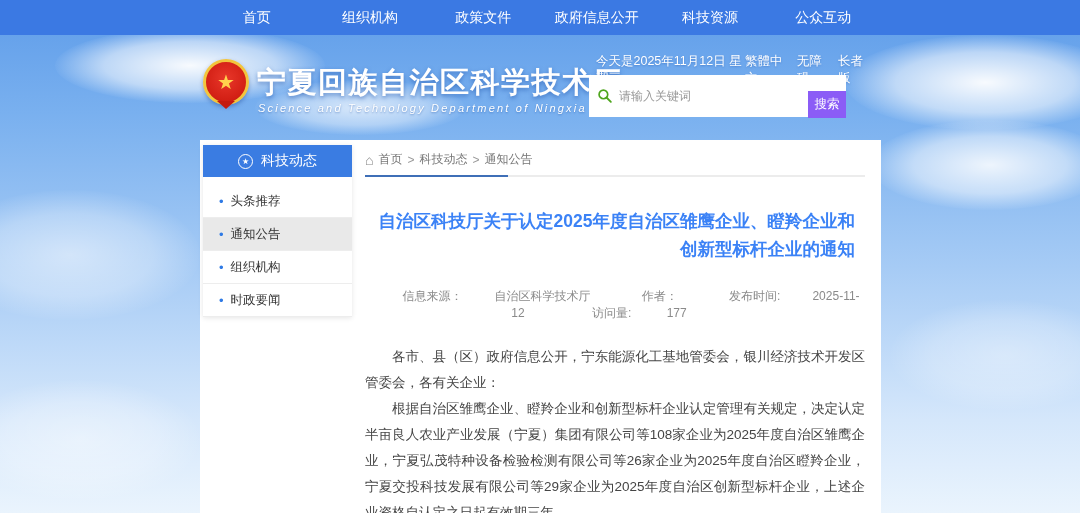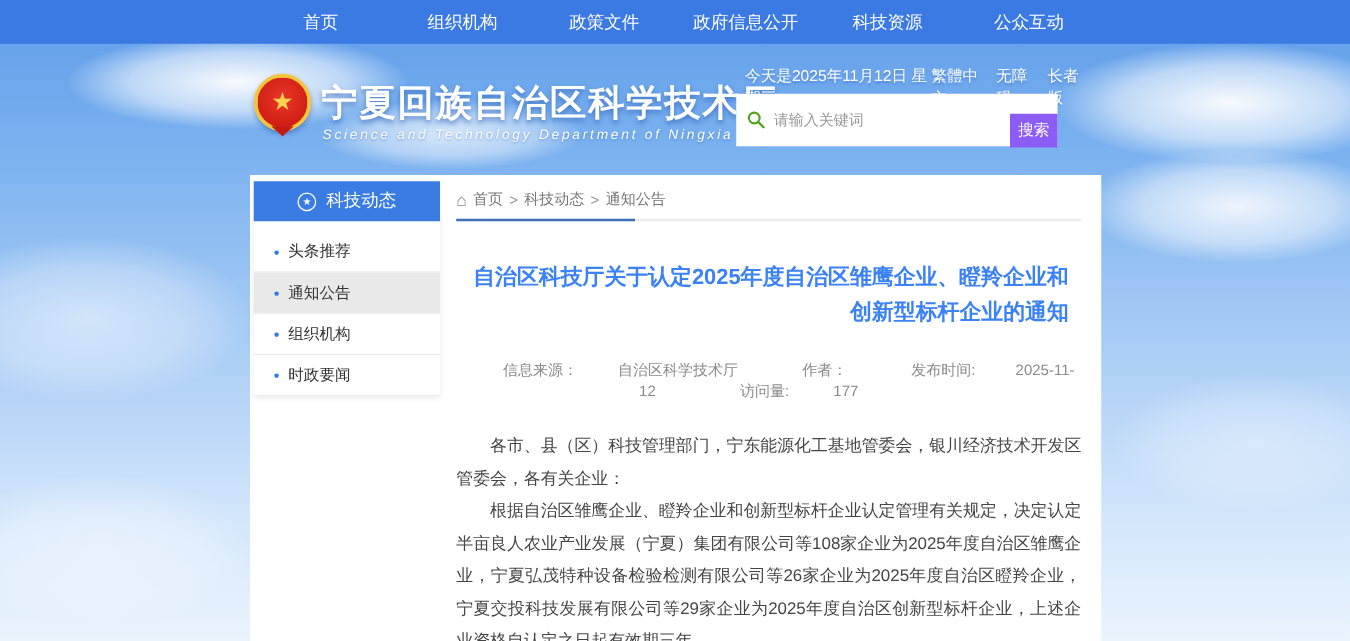--- a/index.html
+++ b/index.html
@@ -183,18 +183,18 @@
 
     <div class="art-meta">
       <span><span>信息来源：</span><span>自治区科学技术厅</span></span>
       <span>作者：</span>
       <span><span>发布时间:</span><span>2025-11-12</span></span>
       <span><span>访问量:</span> <span>177</span></span>
     </div>
 
     <div class="art-body">
 
-    <p>各市、县（区）科技管理部门，宁东能源化工基地管委会，银川经济技术开发区管委会，各有关企业：</p>
+    <p>各市、县（区）政府信息公开，宁东能源化工基地管委会，银川经济技术开发区管委会，各有关企业：</p>
         <p>根据自治区雏鹰企业、瞪羚企业和创新型标杆企业认定管理有关规定，决定认定半亩良人农业产业发展（宁夏）集团有限公司等108家企业为2025年度自治区雏鹰企业，宁夏弘茂特种设备检验检测有限公司等26家企业为2025年度自治区瞪羚企业，宁夏交投科技发展有限公司等29家企业为2025年度自治区创新型标杆企业，上述企业资格自认定之日起有效期三年。</p>
       </div>
 
   </div>
 </div>
 
 </body></html>

